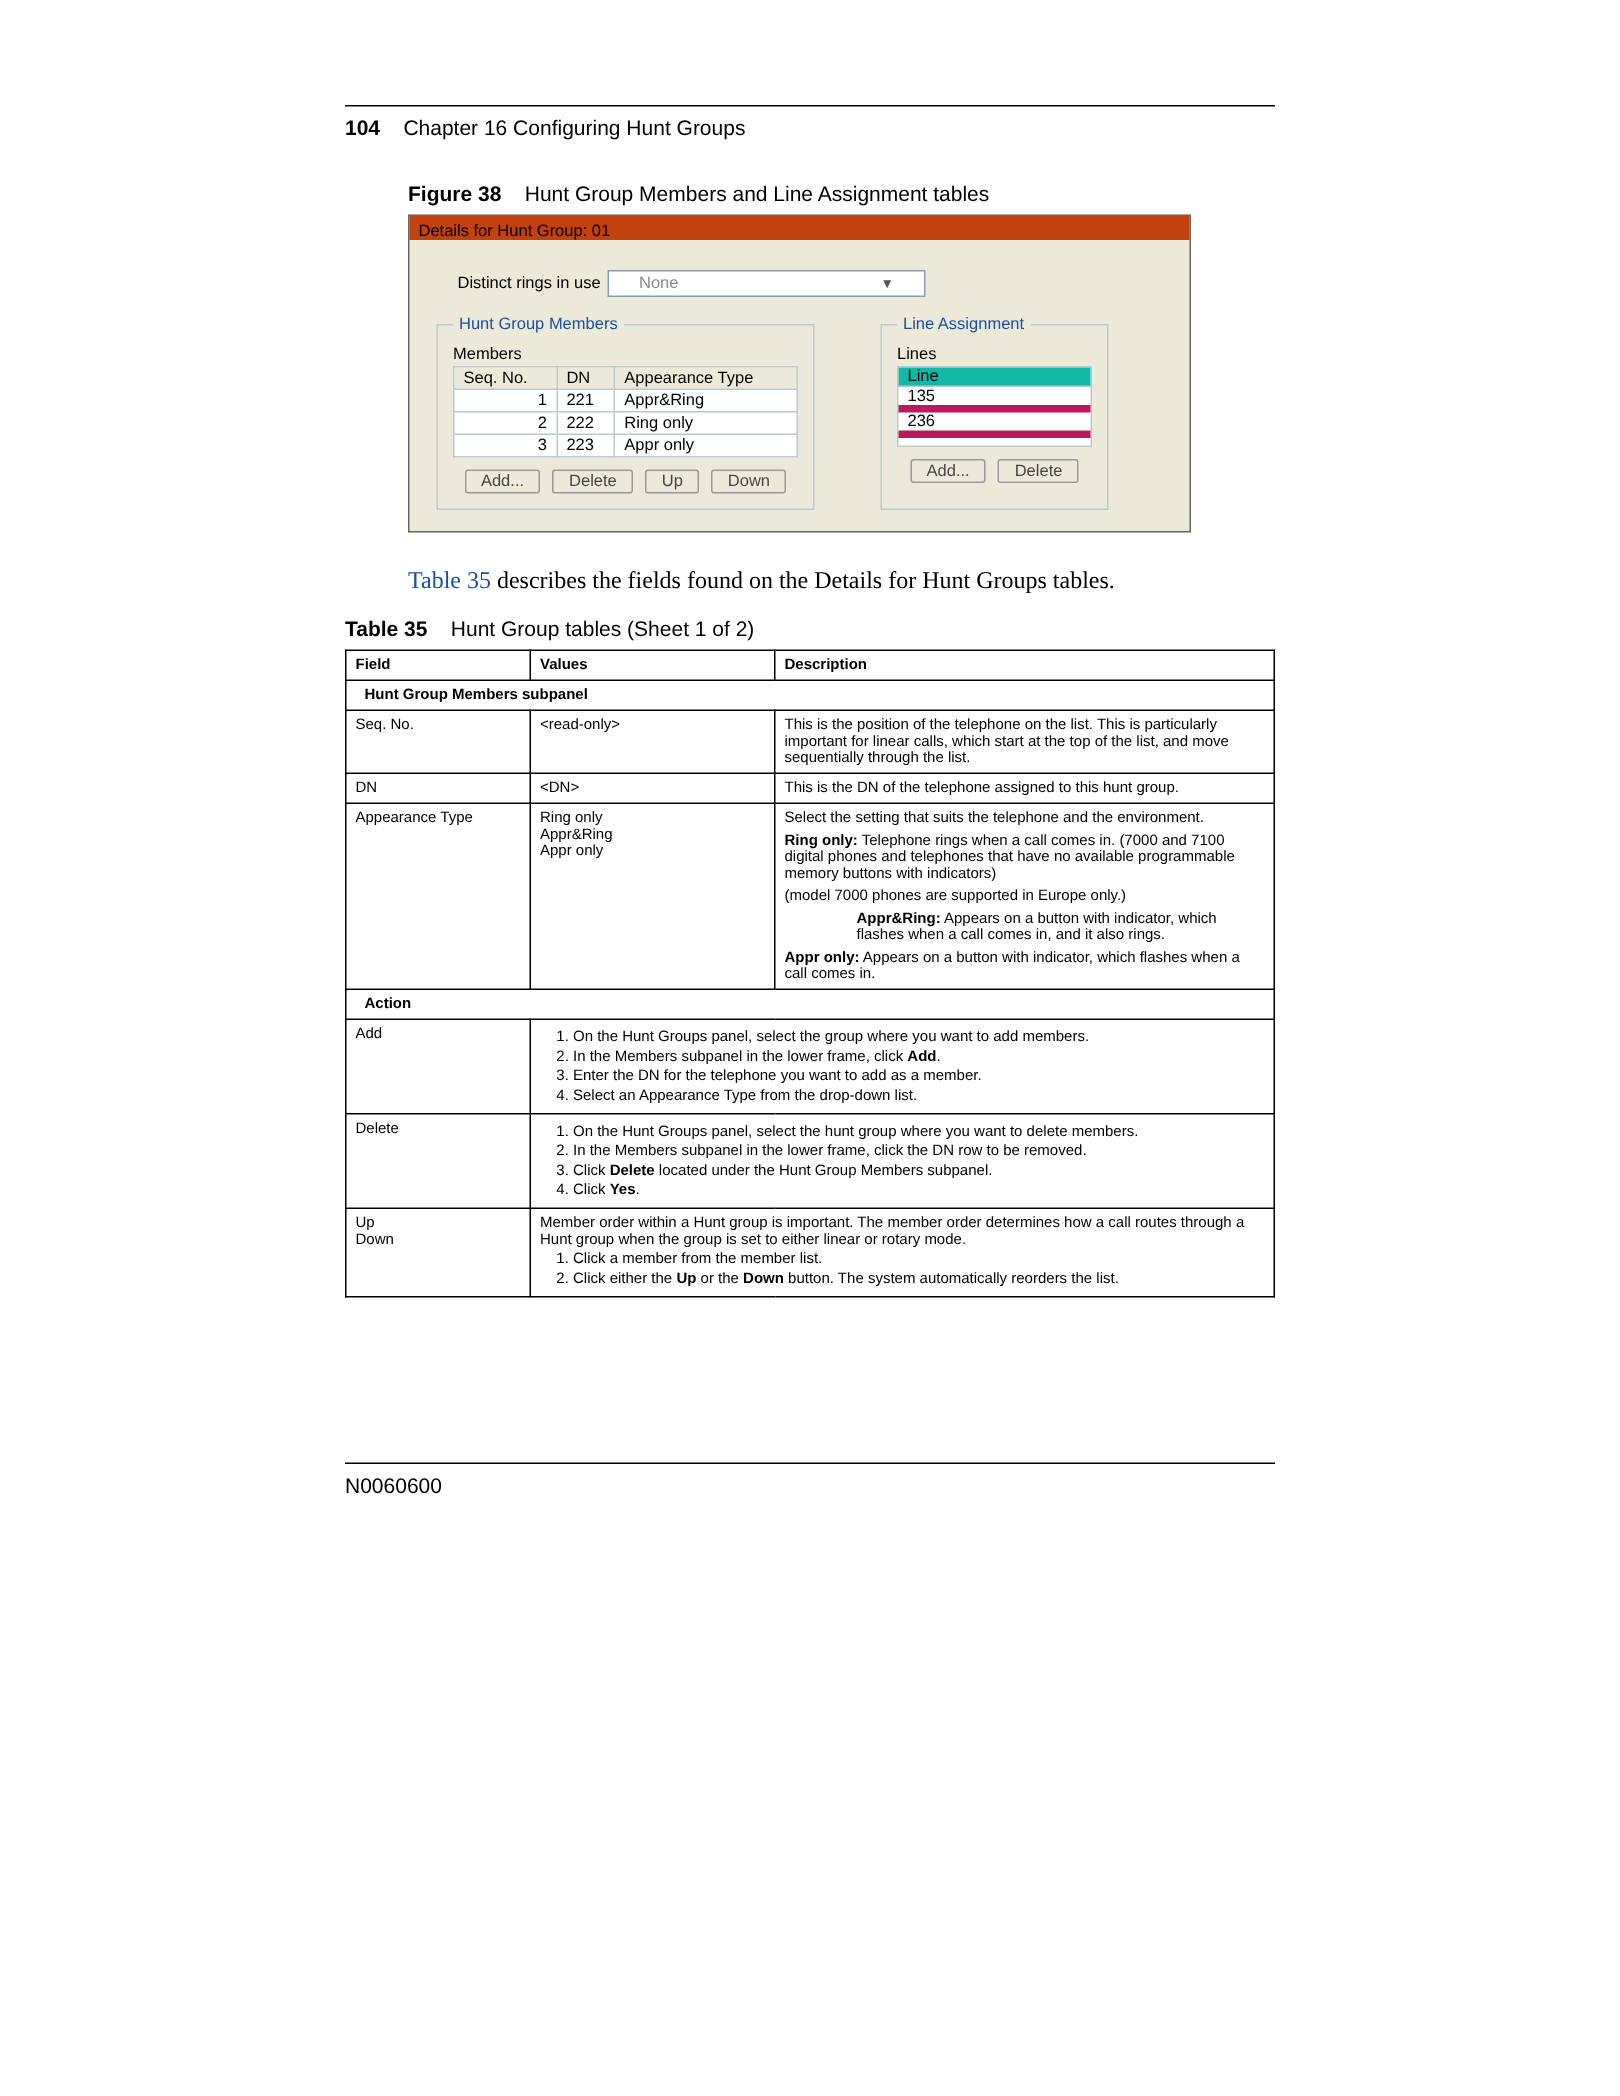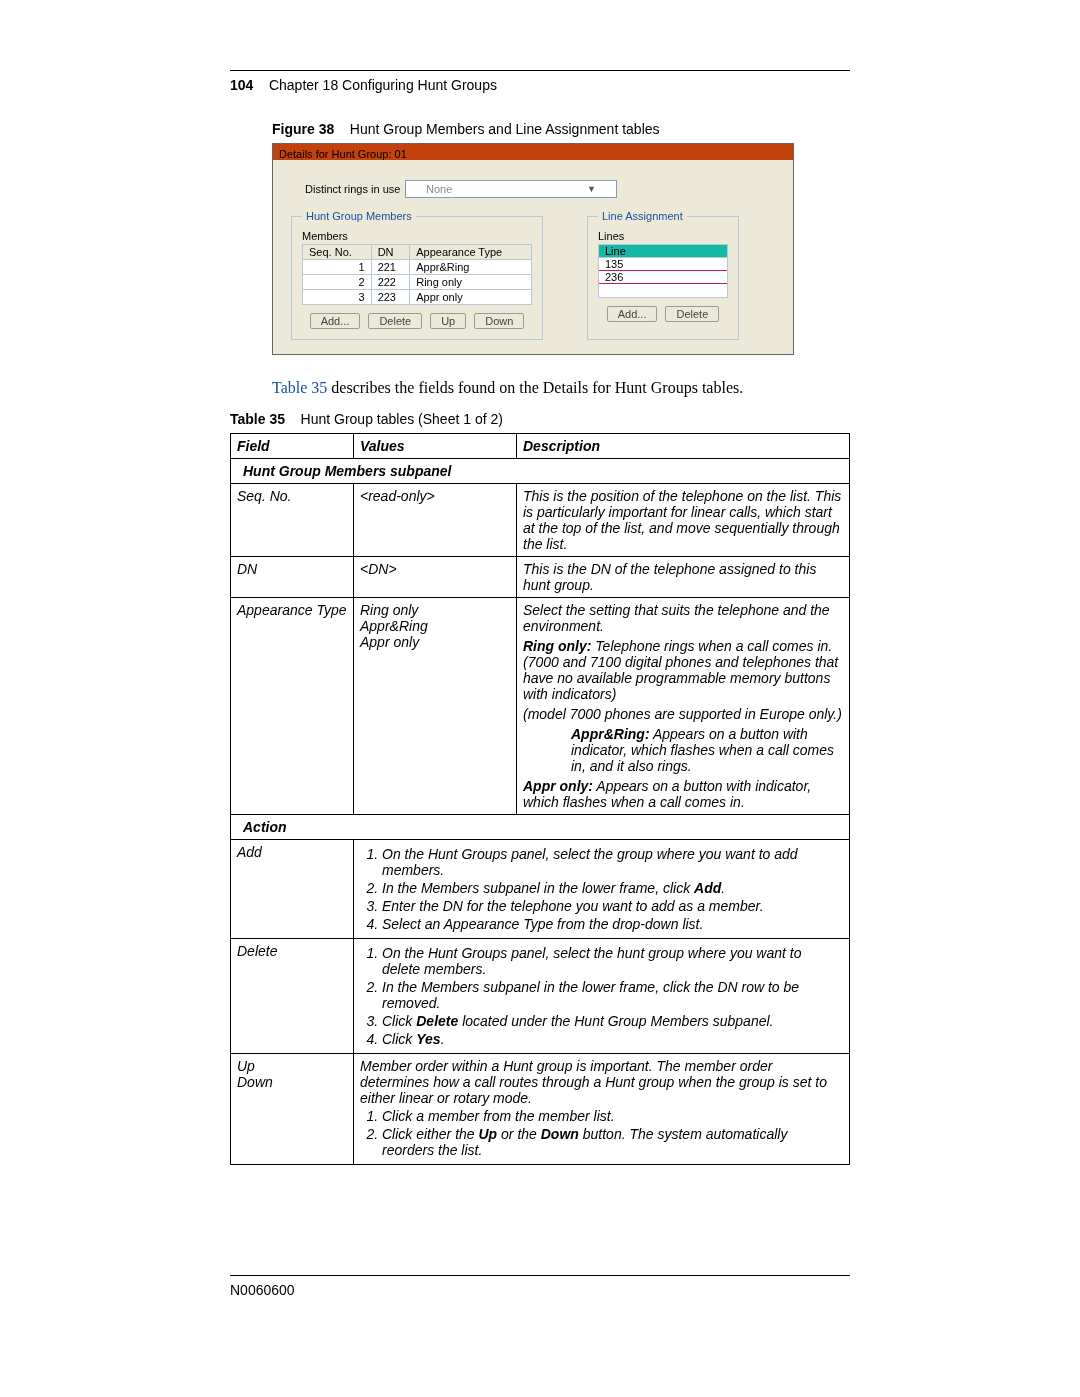--- a/index.html
+++ b/index.html
@@ -68,32 +68,31 @@
   }
   table.mini th { background:#ece9d8; }
   .btnrow { margin-top:8px; display:flex; gap:8px; justify-content:center; }
   .btn {
     font-size:11px; background:#ece9d8; border:1px solid #999;
     padding:1px 10px; border-radius:2px; color:#444;
   }
   .lines-list {
     border:1px solid #b7c8d7; background:#fff; min-height:52px;
   }
-  .lines-list div { padding:0 6px; border-bottom:1px solid #be185d; }
+  .lines-list div { padding:0 6px; border-bottom:5px solid #be185d; }
   .prose {
     font-family: "Times New Roman", serif;
     font-size: 16px;
     margin: 24px 0 14px 42px;
   }
   .prose .link { color: #1a4fa3; }
   table.doc {
     border-collapse: collapse;
     width: 100%;
-    font-size: 14px;
-    font-style: italic;
+    font-size: 10px;
   }
   table.doc th, table.doc td {
     border: 1px solid #000;
     padding: 4px 6px;
     vertical-align: top;
     text-align: left;
   }
   table.doc th { font-weight: bold; }
   table.doc .section td { font-weight: bold; padding-left: 12px; }
   .col1 { width: 110px; }
@@ -105,21 +104,21 @@
 </style>
 </head>
 <body>
 
 <div class="page">
 
   <div class="header-line"></div>
   <div class="header">
     <span class="pg">104</span>
     &nbsp;&nbsp;
-    <span>Chapter 18  Configuring Hunt Groups</span>
+    <span>Chapter 16  Configuring Hunt Groups</span>
   </div>
 
   <div class="figcaption">
     <b>Figure 38</b>
     &nbsp;&nbsp;
     <span>Hunt Group Members and Line Assignment tables</span>
   </div>
 
   <div class="screenshot">
     <div class="ss-title">Details for Hunt Group: 01</div>

